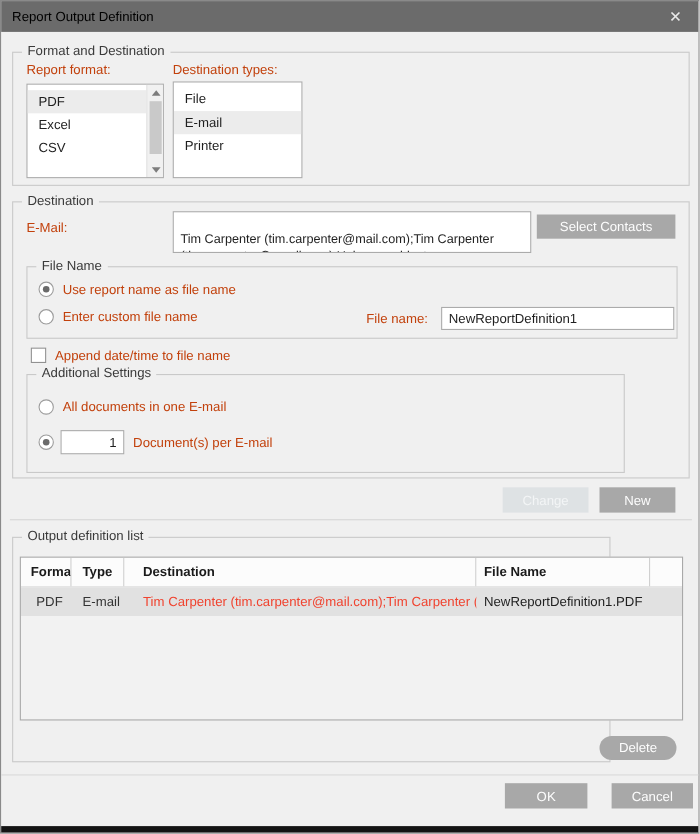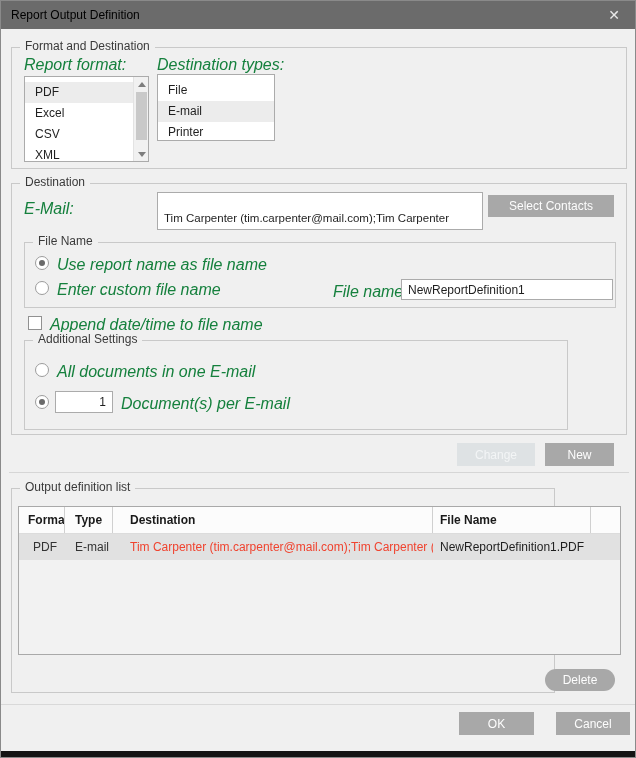--- a/index.html
+++ b/index.html
@@ -15,21 +15,21 @@
   .titlebar .title { color:#000000; font-size:12px; }
   .titlebar .close { color:#e9e9e9; font-size:14px; width:22px; text-align:center; }
 
   .group {
     position:absolute; border:1px solid #c9c9c9; background:transparent;
   }
   .group > .glabel {
     position:absolute; top:-9px; left:8px; padding:0 5px; background:#f0f0f0;
     font-size:12px; color:#3a3a3a; white-space:nowrap;
   }
-  .lbl { position:absolute; font-size:16px; color:#15803d; white-space:nowrap;font-style:italic; }
+  .lbl { position:absolute; font-size:12px; color:#c2410c; white-space:nowrap; }
 
   .listbox { position:absolute; background:#ffffff; border:1px solid #ababab; overflow:hidden; }
   .litem { position:relative; height:21px; line-height:21px; font-size:12px; color:#1f1f1f; padding-left:10px; }
   .litem.selected { background:#ececec; }
   .lb-scroll { position:absolute; top:0; right:0; width:15px; height:100%; background:#f1f1f1; border-left:1px solid #e3e3e3; }
   .sb-btn { position:absolute; left:0; width:15px; height:14px; display:flex; align-items:center; justify-content:center; }
   .tri-up { width:0; height:0; border-left:4px solid transparent; border-right:4px solid transparent; border-bottom:5px solid #7d7d7d; }
   .tri-down { width:0; height:0; border-left:4px solid transparent; border-right:4px solid transparent; border-top:5px solid #7d7d7d; }
   .sb-thumb { position:absolute; left:2px; width:11px; background:#c9c9c9; }
 
@@ -77,35 +77,34 @@
 
   <div class="group" style="left:10px; top:46px; width:616px; height:122px;">
     <span class="glabel">Format and Destination</span>
 
     <span class="lbl" style="left:12px; top:8px;">Report format:</span>
     <div class="listbox" style="left:12px; top:28px; width:125px; height:86px;">
       <div style="padding-top:5px; margin-right:15px;">
         <div class="litem selected">PDF</div>
         <div class="litem">Excel</div>
         <div class="litem">CSV</div>
-        <div class="litem">XML</div>
       </div>
       <div class="lb-scroll">
         <div class="sb-btn" style="top:0;">
             <span class="tri-up"></span>
           </div>
         <div class="sb-thumb" style="top:15px; height:48px;"></div>
         <div class="sb-btn" style="bottom:0;">
             <span class="tri-down"></span>
           </div>
       </div>
     </div>
 
     <span class="lbl" style="left:145px; top:8px;">Destination types:</span>
-    <div class="listbox" style="left:145px; top:26px; width:118px; height:67px;">
+    <div class="listbox" style="left:145px; top:26px; width:118px; height:88px;">
       <div style="padding-top:5px;">
         <div class="litem">File</div>
         <div class="litem selected">E-mail</div>
         <div class="litem">Printer</div>
       </div>
     </div>
   </div>
 
   <div class="group" style="left:10px; top:182px; width:616px; height:252px;">
     <span class="glabel">Destination</span>

